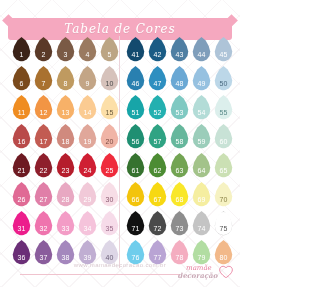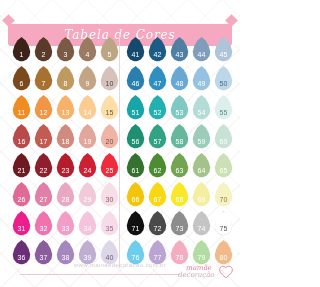--- a/index.html
+++ b/index.html
@@ -11,21 +11,21 @@
   }
   #page{
     position:absolute;inset:0;
     background:
       repeating-linear-gradient(45deg, rgba(232,222,226,.30) 0 1px, rgba(0,0,0,0) 1px 24px),
       repeating-linear-gradient(-45deg, rgba(232,222,226,.30) 0 1px, rgba(0,0,0,0) 1px 24px),
       #ffffff;
   }
   
   .banner{
-    position:absolute;left:8px;top:24px;width:224px;height:22px;
+    position:absolute;left:8px;top:18px;width:224px;height:22px;
     background:#f5a8bf;border-radius:3px;
     display:flex;align-items:center;justify-content:center;
   }
   .banner-title{
     color:#ffffff;font-size:12px;letter-spacing:.9px;
     font-family:"DejaVu Serif", serif;font-style:italic;
     text-shadow:0 1px 0 rgba(0,0,0,.06);
     white-space:nowrap;
   }
   .banner-tail{
@@ -72,21 +72,21 @@
   }
   .logo{
     position:absolute;right:4px;top:264px;width:58px;height:22px;
   }
   .logo-text1{
     position:absolute;left:8px;top:0;font-size:7px;color:#e87f9e;
     font-family:"DejaVu Serif", serif;font-style:italic;white-space:nowrap;
   }
   .logo-text2{
     position:absolute;left:0;top:7px;font-size:7px;color:#c9a9b6;
-    font-family:"DejaVu Serif", serif;font-style:italic;white-space:nowrap;
+    font-family:"DejaVu Serif", serif;font-style:italic;white-space:nowrap;font-weight:bold;
   }
   .logo-heart{
     position:absolute;right:2px;top:1px;width:16px;height:14px;
   }
 </style>
 </head>
 <body>
 
 <div id="page">
 

